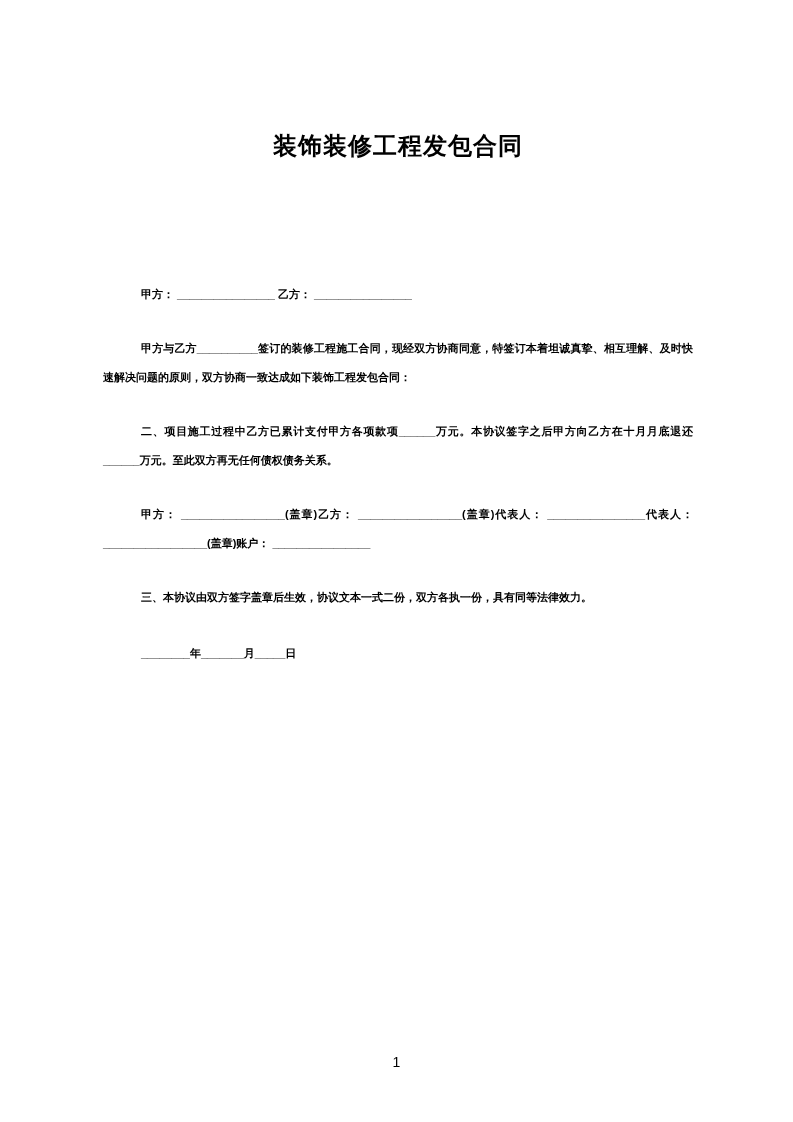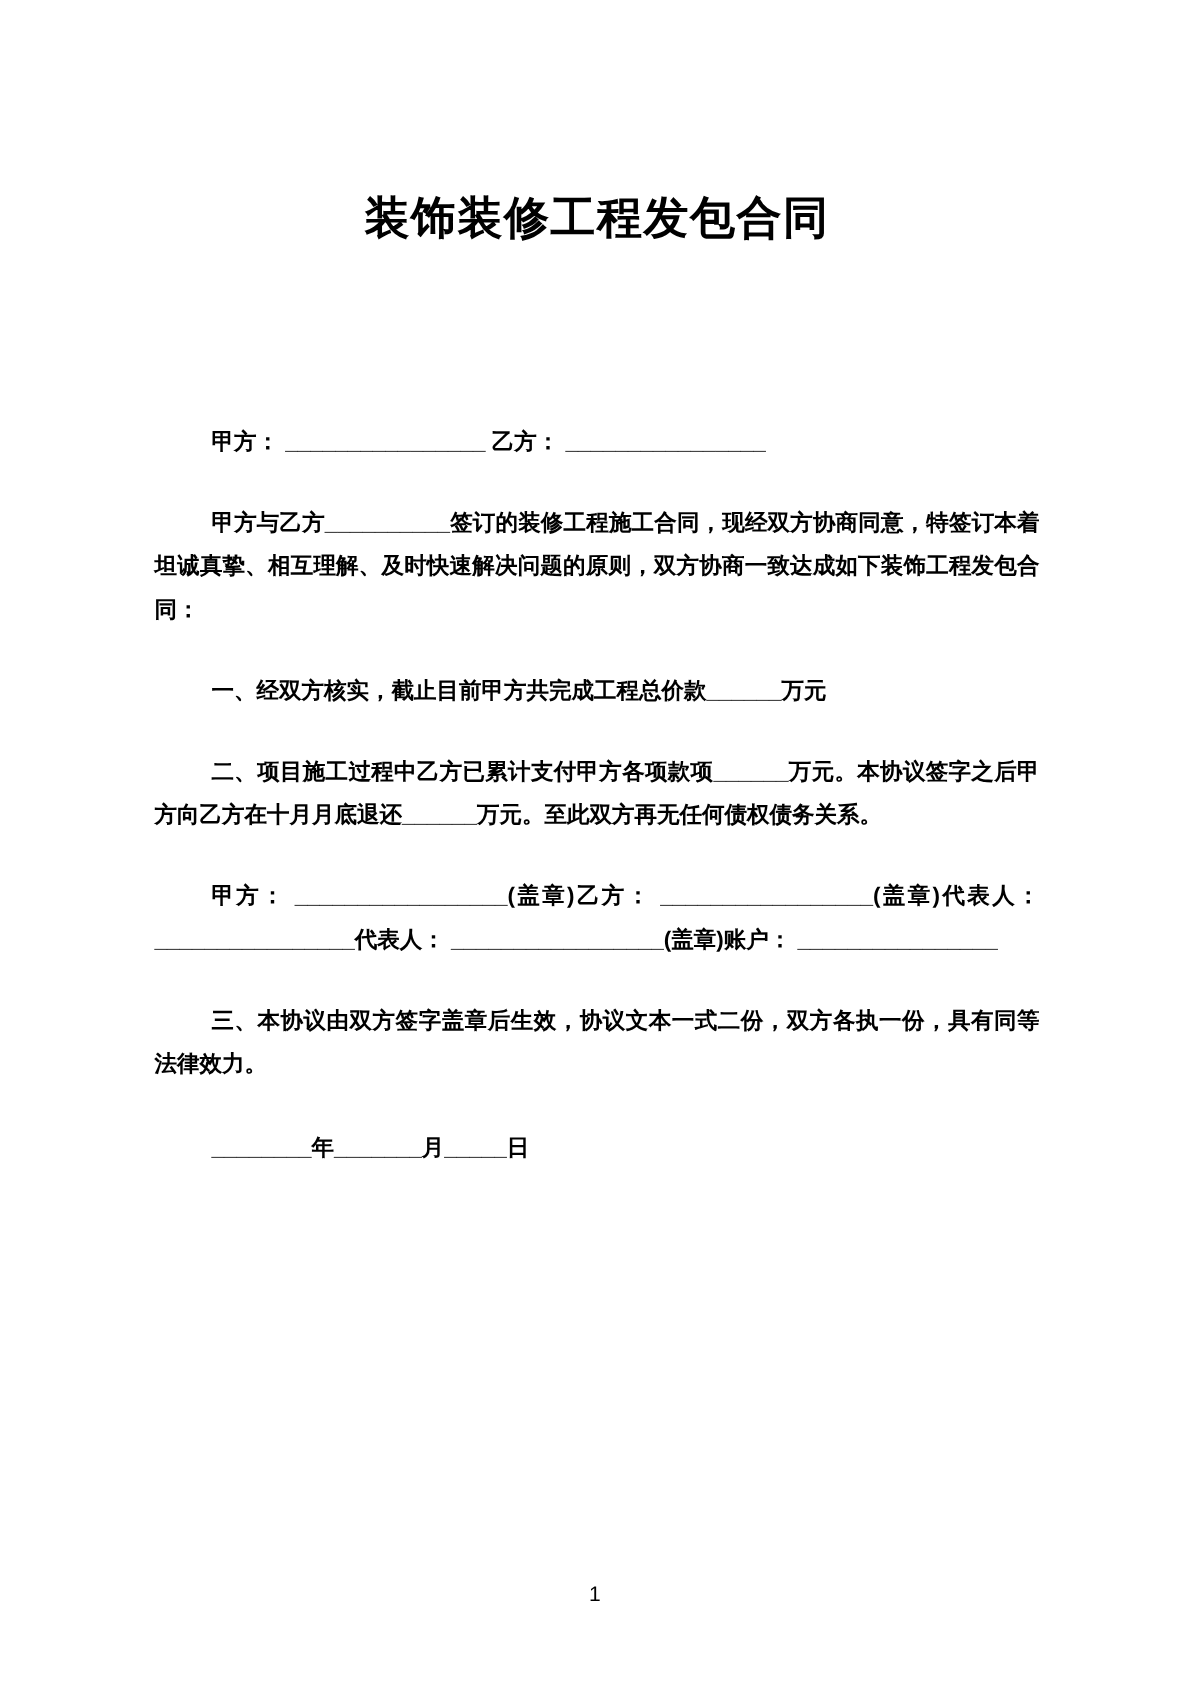--- a/index.html
+++ b/index.html
@@ -16,29 +16,29 @@
     color: #000000;
     font-family: "Liberation Sans", sans-serif;
     overflow: hidden;
     box-sizing: border-box;
   }
   .content {
     padding: 130px 100px 0 103px;
   }
   .title {
     margin: 0 0 118px 0;
-    font-size: 30px;
+    font-size: 24px;
     line-height: 32px;
     font-weight: bold;
     text-align: center;
     letter-spacing: 1px;
   }
   .para {
     margin: 0 0 25px 0;
-    font-size: 15px;
+    font-size: 11px;
     line-height: 29px;
     font-weight: bold;
     text-align: justify;
     text-indent: 38px;
     word-break: break-word;
   }
   .party-line {
     text-align: left;
   }
   .date-line {
@@ -61,21 +61,20 @@
 
 <div class="page">
   <div class="content">
 
     <h1 class="title">装饰装修工程发包合同</h1>
 
     <p class="para party-line">甲方： ________________ 乙方： ________________</p>
 
     <p class="para">甲方与乙方__________签订的装修工程施工合同，现经双方协商同意，特签订本着坦诚真挚、相互理解、及时快速解决问题的原则，双方协商一致达成如下装饰工程发包合同：</p>
 
-    <p class="para">一、经双方核实，截止目前甲方共完成工程总价款______万元</p>
 
     <p class="para">二、项目施工过程中乙方已累计支付甲方各项款项______万元。本协议签字之后甲方向乙方在十月月底退还______万元。至此双方再无任何债权债务关系。</p>
 
     <p class="para">甲方： _________________(盖章)乙方： _________________(盖章)代表人： ________________代表人： _________________(盖章)账户： ________________</p>
 
     <p class="para">三、本协议由双方签字盖章后生效，协议文本一式二份，双方各执一份，具有同等法律效力。</p>
 
     <p class="para date-line">________年_______月_____日</p>
 
   </div>

